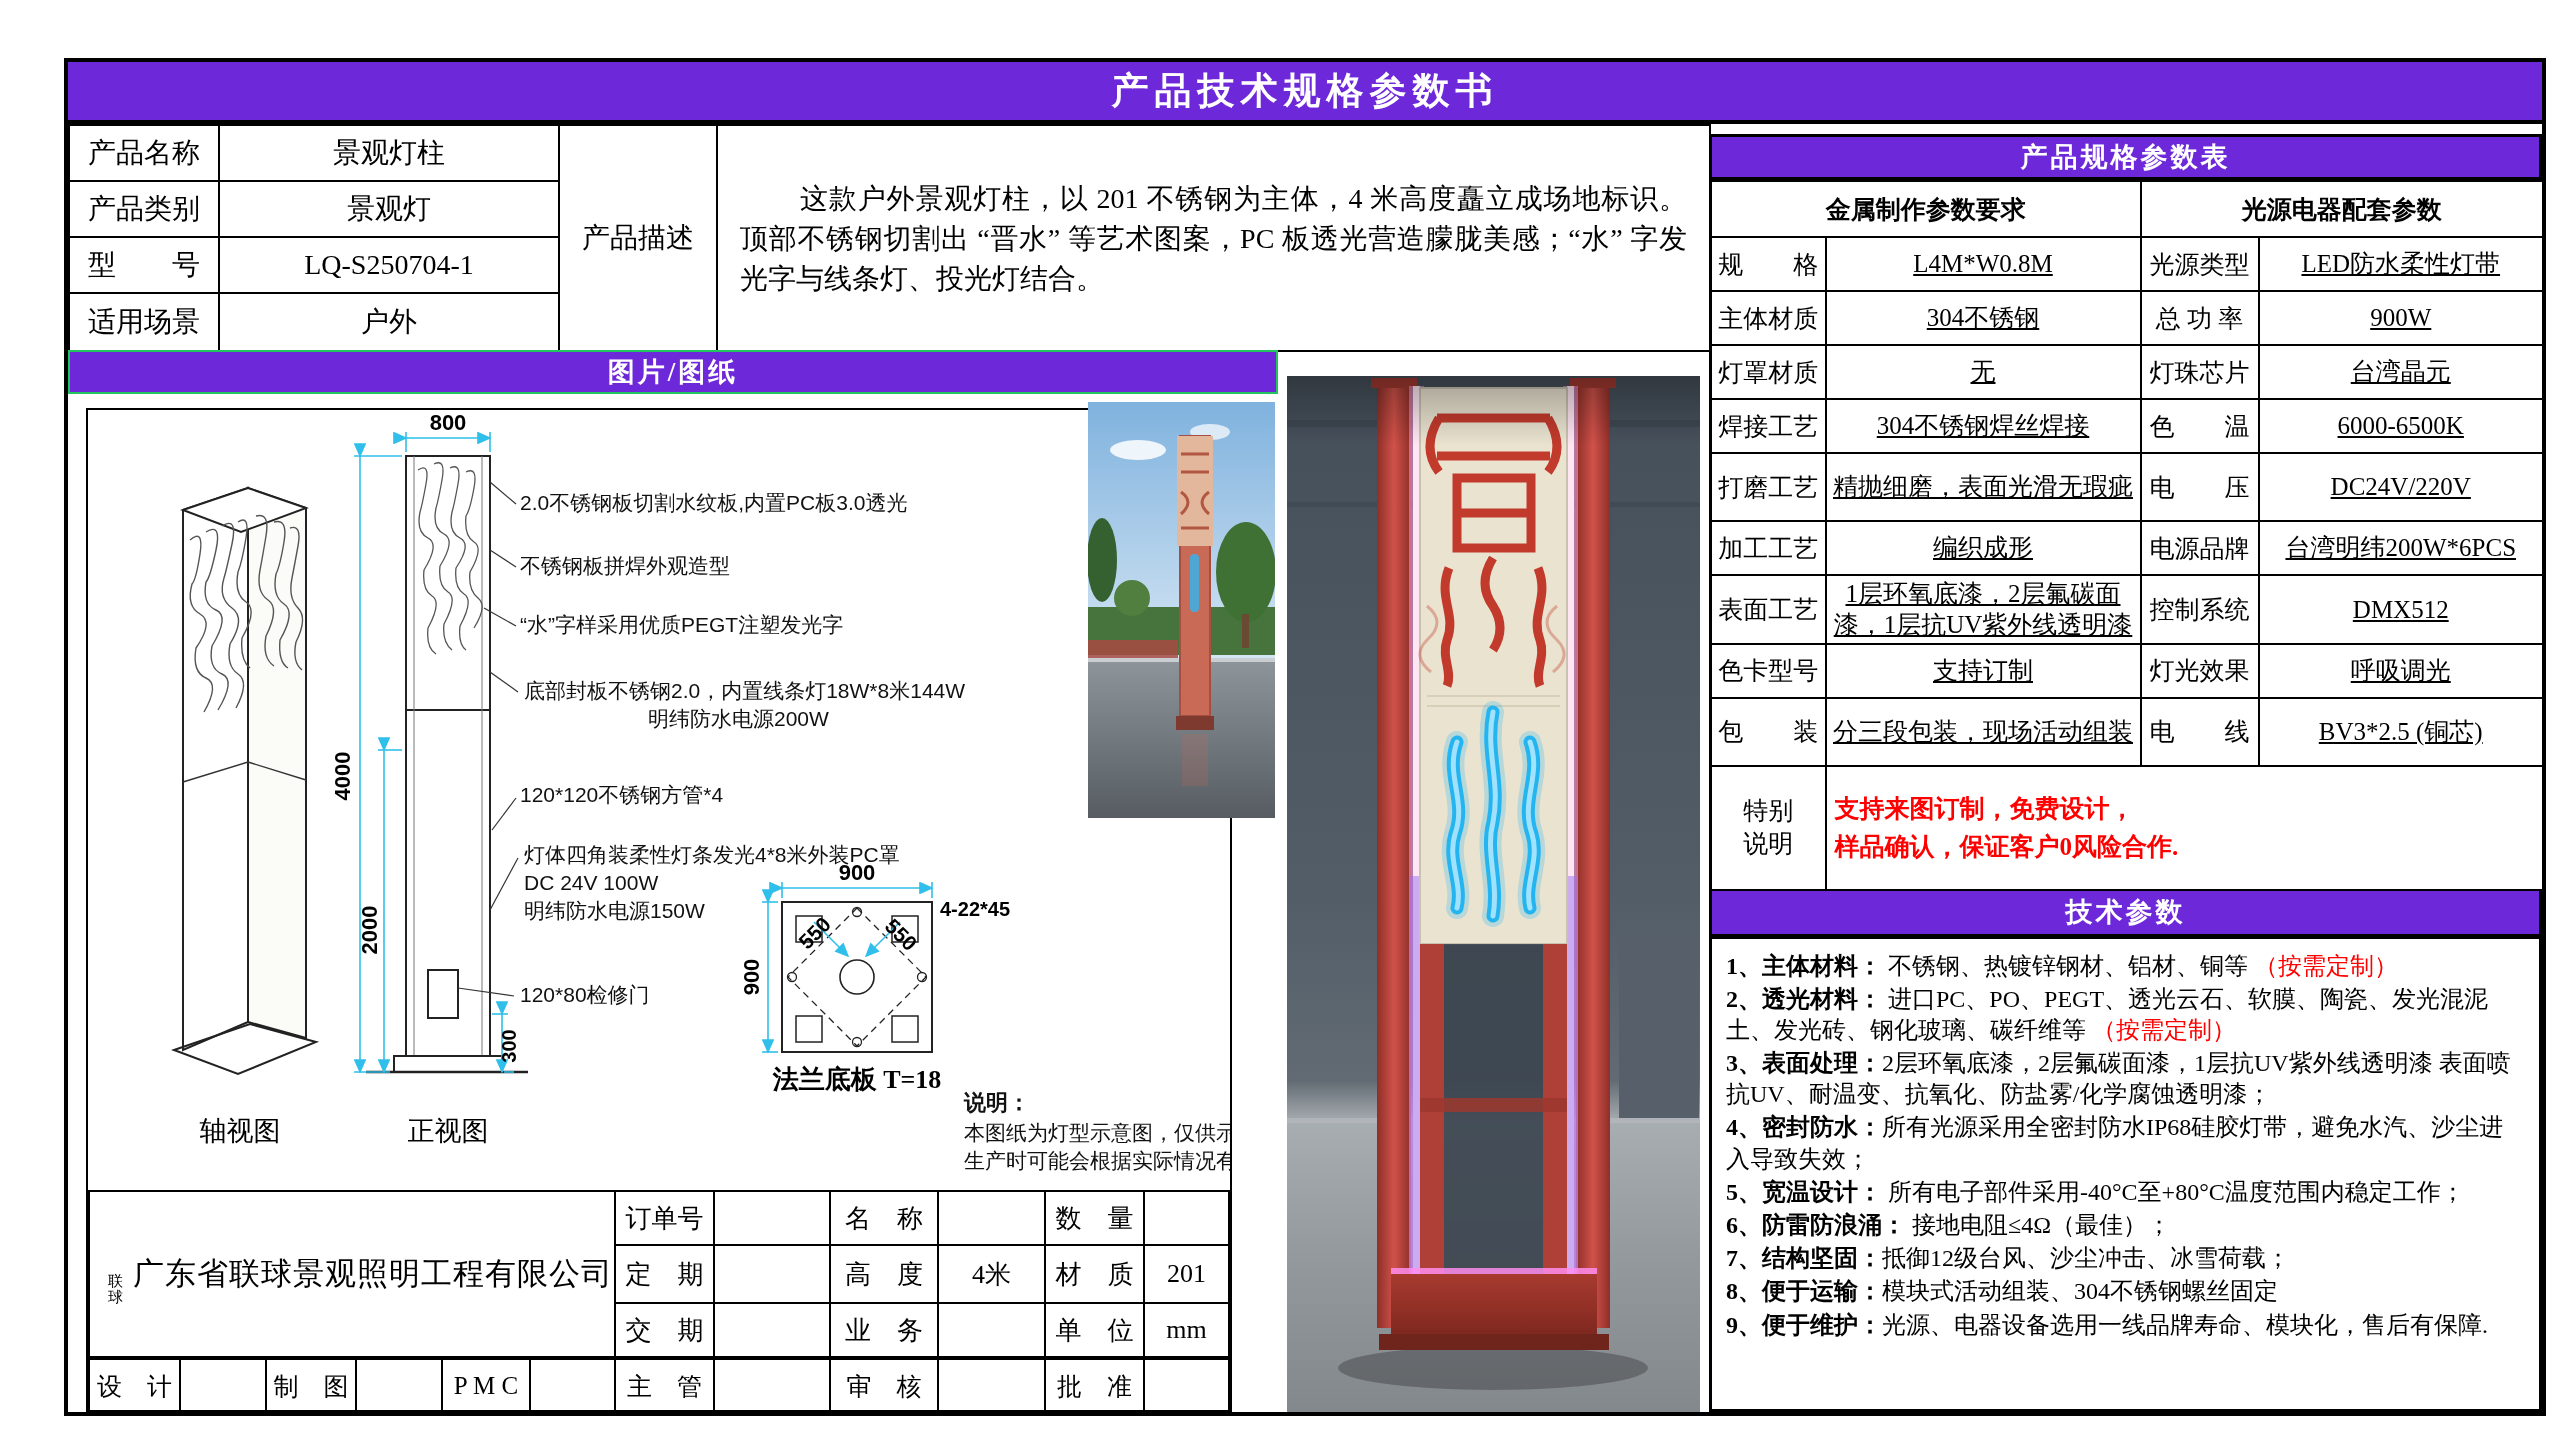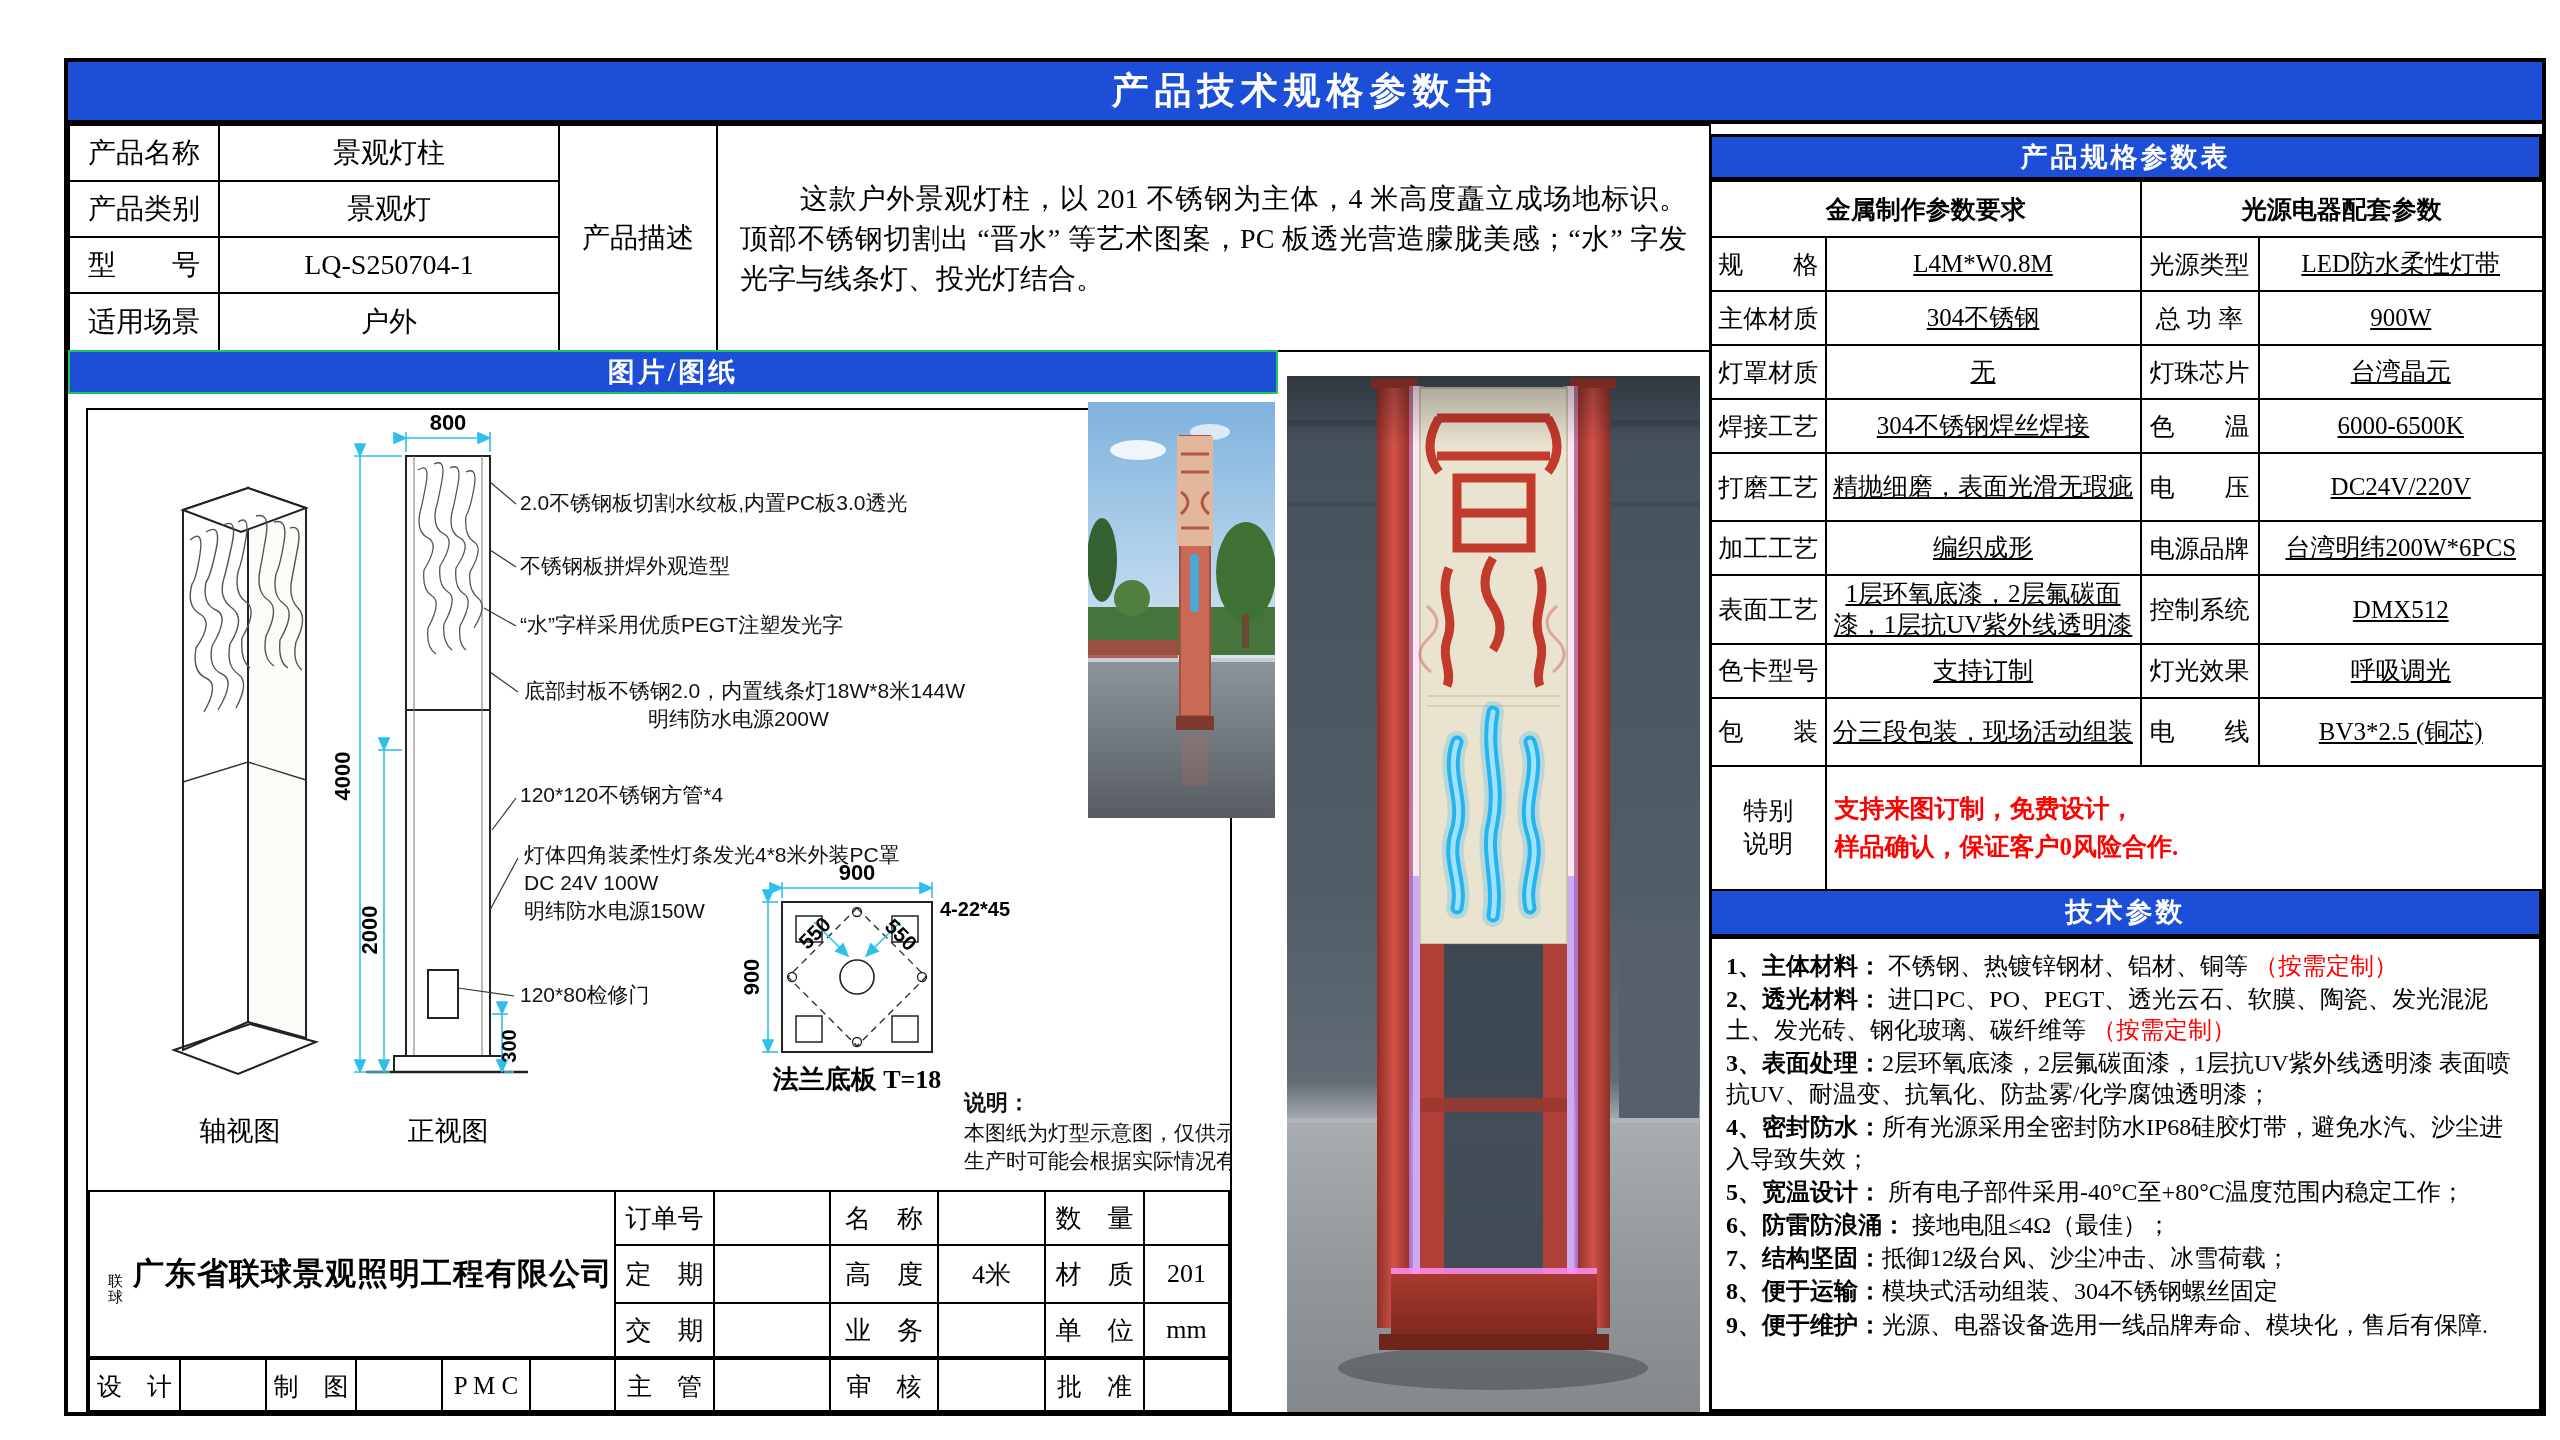--- a/index.html
+++ b/index.html
@@ -1,37 +1,37 @@
 <!DOCTYPE html>
 <html><head>
 <meta charset="utf-8">
 <style>
   html,body{margin:0;padding:0;width:2560px;height:1440px;background:#ffffff;overflow:hidden;
     font-family:"Liberation Serif","DejaVu Serif",serif;color:#000;}
   *{box-sizing:border-box;}
   .abs{position:absolute;}
   .sheet{position:absolute;left:64px;top:58px;width:2482px;height:1358px;border:4px solid #000;background:#fff;}
-  .band{background:#1d4ed8;color:#fff;display:flex;align-items:center;justify-content:center;font-weight:bold;}
+  .band{background:#6d28d9;color:#fff;display:flex;align-items:center;justify-content:center;font-weight:bold;}
   .title-band{left:0;top:0;width:100%;height:62px;font-size:37px;letter-spacing:6px;border-bottom:4px solid #000;}
   table{border-collapse:collapse;table-layout:fixed;}
   td{border:2px solid #000;text-align:center;vertical-align:middle;padding:2px 4px;overflow:hidden;}
   
   .info-table{left:0;top:62px;width:1641px;height:226px;font-size:28px;}
   .info-table td{font-size:28px;}
   .desc-cell{text-align:justify;padding:8px 22px 6px 22px;font-size:30px;line-height:1.42;text-indent:60px;}
   
   .pics-band{left:0;top:288px;width:1210px;height:44px;font-size:27px;letter-spacing:3px;border:2px solid #22c55e;}
   
   .draw-frame{left:18px;top:346px;width:1146px;height:1004px;border:2px solid #000;background:#fff;}
   .order-wrap{position:absolute;left:0;bottom:0;width:1142px;height:220px;}
   .order-top{width:1142px;height:166px;font-size:26px;}
   .order-bot{width:1142px;height:54px;font-size:25px;}
   .company-cell{padding:0 6px;}
   .company-flex{display:flex;align-items:center;justify-content:flex-start;gap:10px;padding-left:8px;}
-  .company-name{font-size:31px;font-weight:700;letter-spacing:1px;white-space:nowrap;text-align:right;}
+  .company-name{font-size:31px;font-weight:400;letter-spacing:1px;white-space:nowrap;text-align:right;}
   .logo-side{display:flex;flex-direction:column;font-size:15px;line-height:1.1;align-items:center;margin-left:-6px;margin-top:30px;}
   
   .small-photo{left:1020px;top:340px;width:187px;height:416px;z-index:5;}
   .big-photo{left:1219px;top:314px;width:413px;height:1036px;z-index:4;}
   
   .right-panel{left:1641px;top:72px;width:833px;height:1278px;display:flex;flex-direction:column;}
   .spec-band{width:100%;height:46px;font-size:27px;letter-spacing:3px;border:3px solid #000;flex:0 0 auto;}
   .spec-table{width:833px;border-left:3px solid #000;border-right:3px solid #000;flex:0 0 auto;}
   .spec-table td{font-size:25px;}
   .spec-group{font-size:26px;font-weight:600;}

